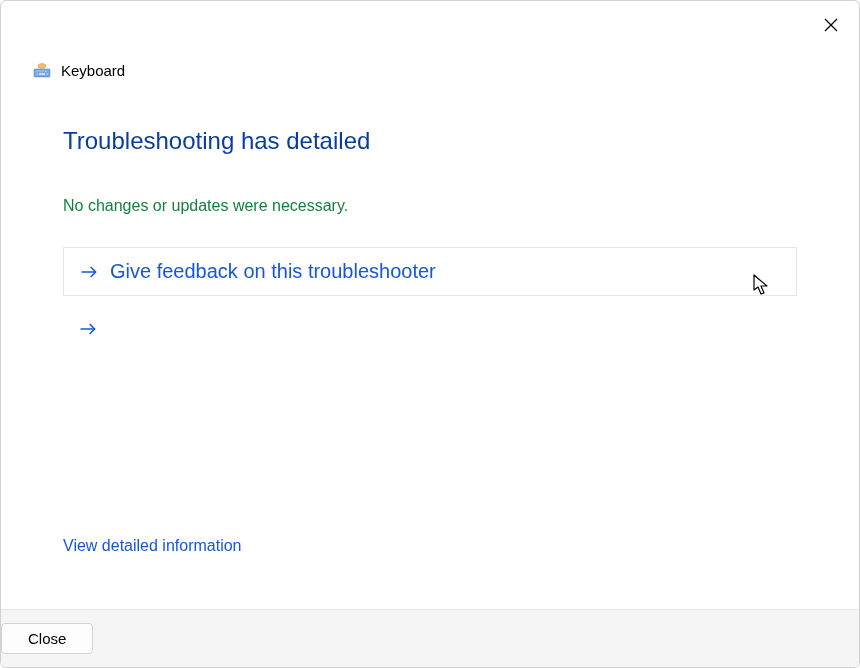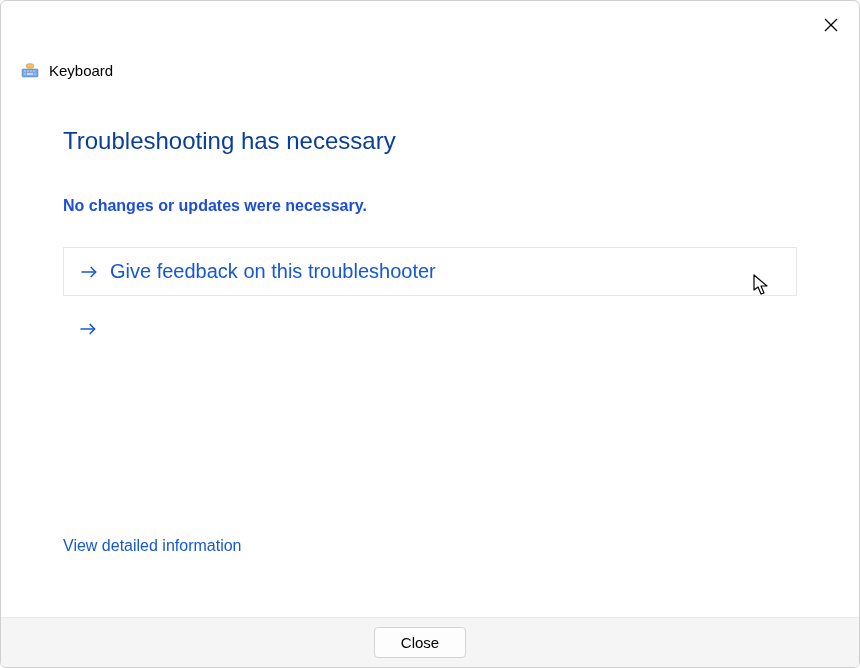--- a/index.html
+++ b/index.html
@@ -28,21 +28,21 @@
       align-items: center;
       justify-content: center;
     }
     .close-x svg {
       width: 14px;
       height: 14px;
     }
     .header {
       display: flex;
       align-items: center;
-      padding: 60px 20px 0 20px;
+      padding: 60px 20px 0 32px;
       gap: 10px;
     }
     .kb-icon {
       width: 18px;
       height: 18px;
       display: flex;
       align-items: center;
       justify-content: center;
     }
     .header-title {
@@ -54,23 +54,22 @@
       padding: 48px 62px 0 62px;
     }
     .heading {
       color: #0a3e9b;
       font-size: 24px;
       font-weight: 400;
       margin-bottom: 42px;
     }
     .status-text {
       font-size: 16px;
-      color: #1d4ed8;
+      color: #15803d;
       margin-bottom: 32px;
-      font-weight: bold;
     }
     .option {
       display: flex;
       align-items: center;
       gap: 10px;
       padding: 12px 14px;
       cursor: pointer;
       font-size: 20px;
       color: #1557d6;
     }
@@ -97,26 +96,26 @@
       bottom: 112px;
       color: #1557d6;
       font-size: 16px;
       cursor: pointer;
     }
     .footer {
       position: absolute;
       bottom: 0;
       left: 0;
       right: 0;
-      height: 50px;
+      height: 58px;
       background: #f5f5f5;
       border-top: 1px solid #e8e8e8;
       display: flex;
       align-items: center;
-      justify-content: center;
+      justify-content: flex-start;
       padding-right: 20px;
     }
     .close-btn {
       background: #fdfdfd;
       border: 1px solid #d4d4d4;
       border-radius: 4px;
       font-size: 15px;
       padding: 6px 26px;
       cursor: pointer;
       font-family: inherit;
@@ -149,21 +148,21 @@
       <circle cx="4" cy="13" r="0.6" fill="#fff"></circle>
       <rect x="6" y="12.4" width="6" height="1.2" fill="#fff"></rect>
       <circle cx="14" cy="13" r="0.6" fill="#fff"></circle>
       <ellipse cx="9" cy="5" rx="4" ry="2.5" fill="#f0c068" stroke="#c89838" stroke-width="0.5"></ellipse>
     </svg>
   </span>
   <span class="header-title">Keyboard</span>
 </div>
 
 <div class="content">
-  <h1 class="heading">Troubleshooting has necessary</h1>
+  <h1 class="heading">Troubleshooting has detailed</h1>
   <p class="status-text">No changes or updates were necessary.</p>
 
   <div class="option bordered">
     <span class="arrow-icon">
       <svg viewBox="0 0 24 24">
         <line x1="3" y1="12" x2="20" y2="12" stroke="#1557d6" stroke-width="1.8"></line>
         <polyline points="14,6 20,12 14,18" fill="none" stroke="#1557d6" stroke-width="1.8"></polyline>
       </svg>
     </span>
     <span>Give feedback on this troubleshooter</span>

